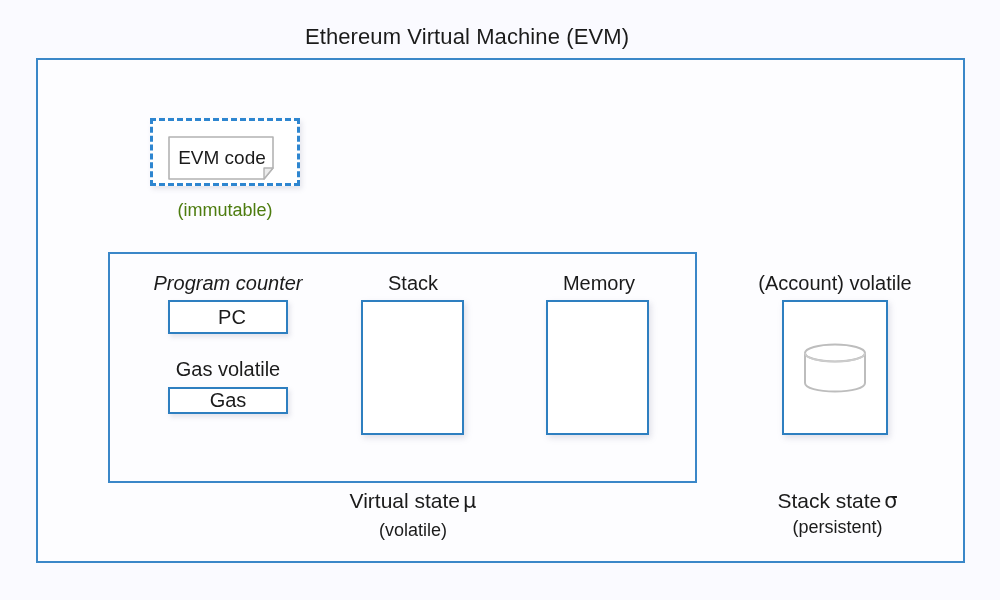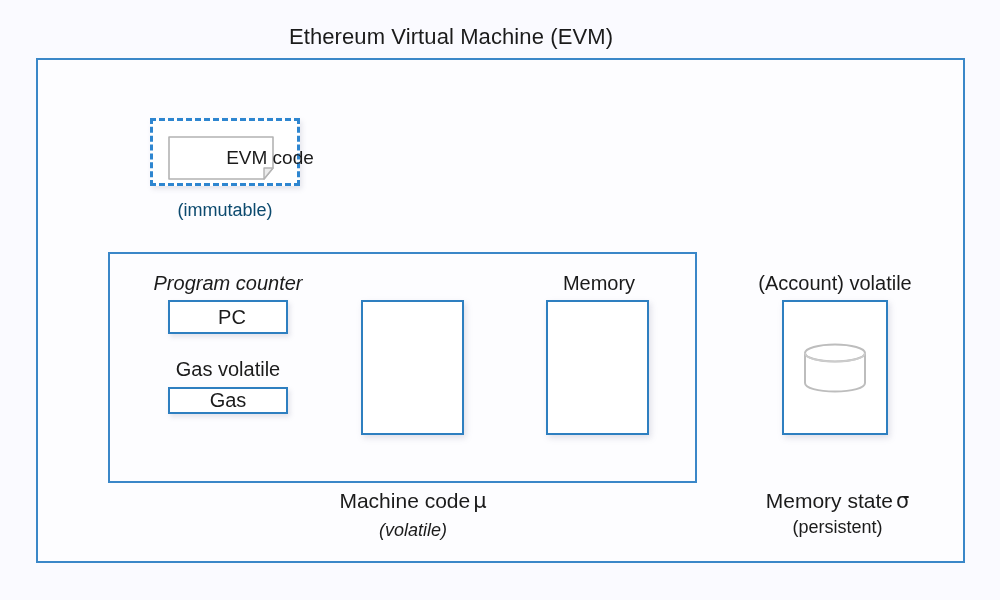--- a/index.html
+++ b/index.html
@@ -23,20 +23,21 @@
   
   .evm-title {
     position: absolute;
     left: 0;
     top: 24px;
     width: 902px;
     text-align: center;
     font-size: 22px;
     letter-spacing: 0.1px;
     color: #1b1b1b;
+    padding-left: 16px;
   }
 
   
   .evm-frame {
     position: absolute;
     left: 36px;
     top: 58px;
     width: 929px;
     height: 505px;
     border: 2px solid #3a87c8;
@@ -80,30 +81,29 @@
     left: 168px;
     top: 136px;
     width: 108px;
     height: 44px;
     display: flex;
     align-items: center;
     justify-content: center;
     font-size: 19px;
     color: #1b1b1b;
     pointer-events: none;
-    padding-left: 48px;
   }
   .vrom-note {
     position: absolute;
     left: 120px;
     top: 200px;
     width: 210px;
     text-align: center;
     font-size: 18px;
-    color: #0c4a6e;
+    color: #4d7c0f;
   }
 
   
   .machine-box {
     position: absolute;
     left: 108px;
     top: 252px;
     width: 589px;
     height: 231px;
     border: 2px solid #3a87c8;
@@ -191,21 +191,21 @@
     color: #1b1b1b;
     text-align: center;
   }
   .caption-sub {
     position: absolute;
     font-size: 18px;
     color: #1b1b1b;
     text-align: center;
   }
   .machine-caption { left: 303px; top: 489px; width: 220px; }
-  .machine-subcaption { left: 303px; top: 520px; width: 220px; font-style: italic; }
+  .machine-subcaption { left: 303px; top: 520px; width: 220px; }
   .world-caption { left: 745px; top: 489px; width: 185px; }
   .world-subcaption { left: 745px; top: 517px; width: 185px; }
 
   .greek {
     font-family: "DejaVu Sans", sans-serif;
     padding-left: 3px;
   }
 </style>
 </head>
 <body>
@@ -230,39 +230,40 @@
   <div class="vrom-note">(immutable)</div>
 
   <div class="machine-box"></div>
 
   <div class="group-label pc-label">Program counter</div>
   <div class="val-box pc-box">PC</div>
 
   <div class="group-label gas-label">Gas volatile</div>
   <div class="val-box gas-box">Gas</div>
 
+  <div class="group-label stack-label">Stack</div>
   <div class="panel-box stack-box"></div>
 
   <div class="group-label memory-label">Memory</div>
   <div class="panel-box memory-box"></div>
 
   <div class="group-label storage-label">(Account) volatile</div>
   <div class="panel-box storage-box"></div>
 
   <div class="db-icon">
     <svg width="64" height="50" viewBox="0 0 64 50" xmlns="http://www.w3.org/2000/svg">
       <path d="M2,10 L2,40 C2,45 15,48.5 32,48.5 C49,48.5 62,45 62,40 L62,10" fill="#ffffff" stroke="#bdbdbd" stroke-width="2"></path>
       <ellipse cx="32" cy="10" rx="30" ry="8.5" fill="#ffffff" stroke="#bdbdbd" stroke-width="2"></ellipse>
       <path d="M2,10 C2,15 15,18.5 32,18.5 C49,18.5 62,15 62,10" fill="none" stroke="#cccccc" stroke-width="1.6"></path>
     </svg>
   </div>
 
   <div class="caption-main machine-caption">
-    <span>Machine code</span><span class="greek">μ</span>
+    <span>Virtual state</span><span class="greek">μ</span>
   </div>
   <div class="caption-sub machine-subcaption">(volatile)</div>
 
   <div class="caption-main world-caption">
-    <span>Memory state</span><span class="greek">σ</span>
+    <span>Stack state</span><span class="greek">σ</span>
   </div>
   <div class="caption-sub world-subcaption">(persistent)</div>
 
 </div>
 
 </body></html>

